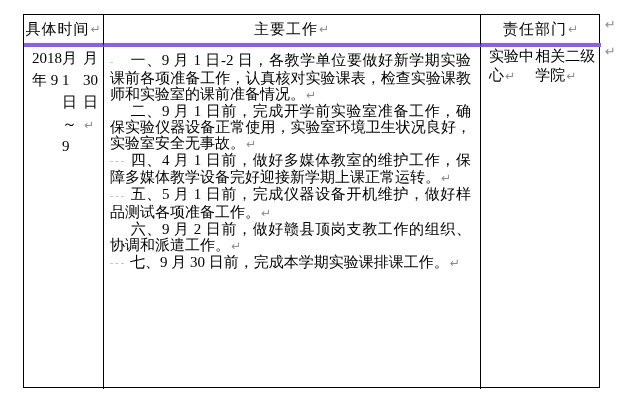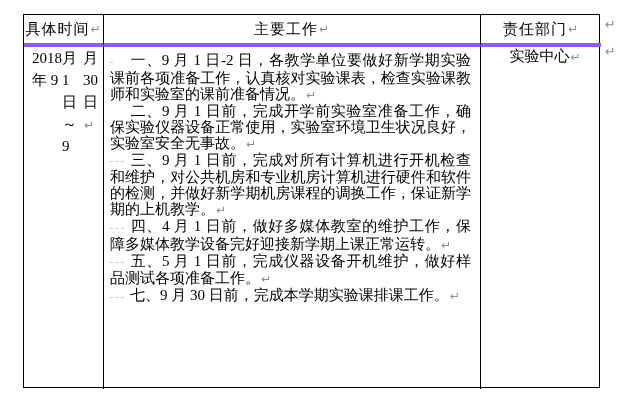--- a/index.html
+++ b/index.html
@@ -89,28 +89,29 @@
 
     <div class="cell time-cell last-row">
       <div>2018 年 9</div>
       <div>月 1 日～9</div>
       <div><span>月 30 日</span><span class="pilcrow">↵</span></div>
     </div>
 
     <div class="cell work-cell last-row">
       <p><span class="indent">-</span><span>一、9 月 1 日-2 日，各教学单位要做好新学期实验课前各项准备工作，认真核对实验课表，检查实验课教师和实验室的课前准备情况。</span><span class="pilcrow">↵</span></p>
       <p><span class="indent"></span><span>二、9 月 1 日前，完成开学前实验室准备工作，确保实验仪器设备正常使用，实验室环境卫生状况良好，实验室安全无事故。</span><span class="pilcrow">↵</span></p>
-      <p><span class="indent">---</span><span>三、9 月 1 日前，完成对所有计算机进行开机检查和维护，对公共机房和专业机房计算机进行硬件和软件的检测，并做好新学期机房课程的调换工作，保证新学期的上机教学。</span><span class="pilcrow">↵</span></p>
       <p><span class="indent">---</span><span>四、4 月 1 日前，做好多媒体教室的维护工作，保障多媒体教学设备完好迎接新学期上课正常运转。</span><span class="pilcrow">↵</span></p>
       <p><span class="indent">---</span><span>五、5 月 1 日前，完成仪器设备开机维护，做好样品测试各项准备工作。</span><span class="pilcrow">↵</span></p>
+      <p><span class="indent"></span><span>六、9 月 2 日前，做好赣县顶岗支教工作的组织、协调和派遣工作。</span><span class="pilcrow">↵</span></p>
       <p><span class="indent">---</span><span>七、9 月 30 日前，完成本学期实验课排课工作。</span><span class="pilcrow">↵</span></p>
     </div>
 
     <div class="cell dept-cell last-col last-row">
       <div><span>实验中心</span><span class="pilcrow">↵</span></div>
+      <div><span>相关二级学院</span><span class="pilcrow">↵</span></div>
     </div>
 
   </div>
 
   <span class="row-end-mark r1">↵</span>
   <span class="row-end-mark r2">↵</span>
 
 </div>
 
 </body></html>

